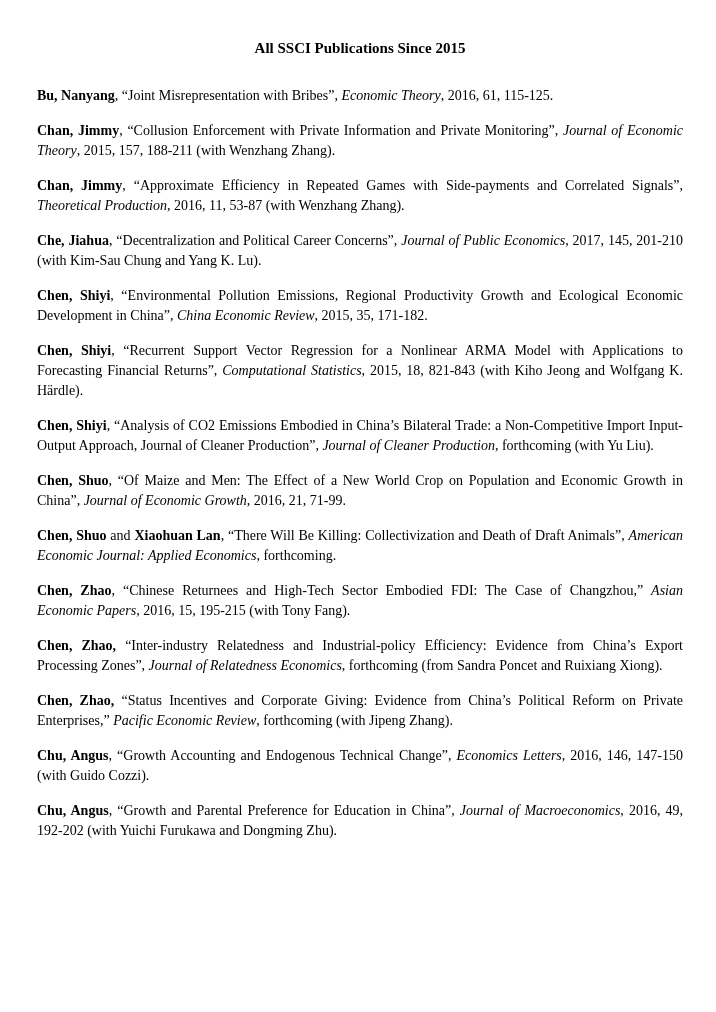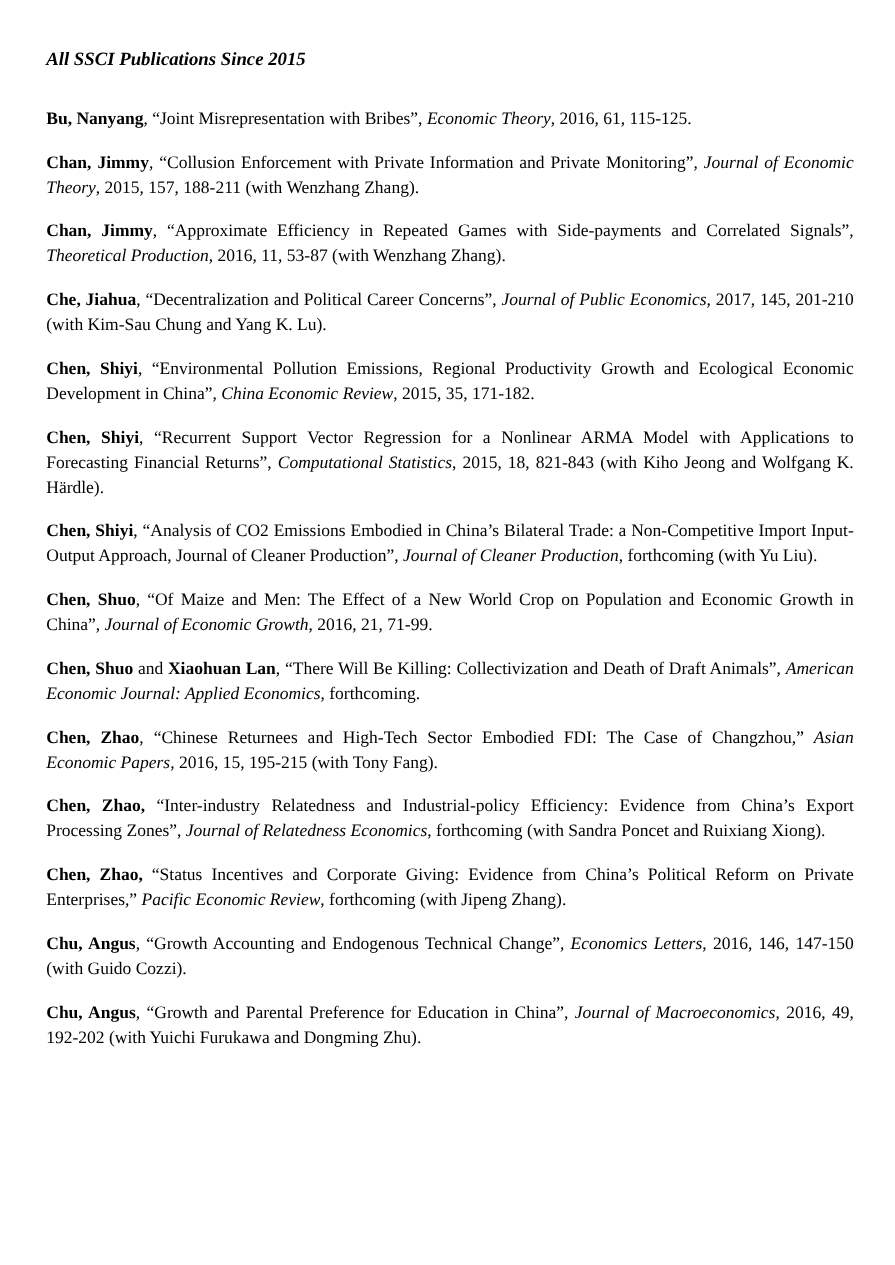--- a/index.html
+++ b/index.html
@@ -19,23 +19,23 @@
   .page {
     box-sizing: border-box;
     width: 716px;
     height: 1012px;
     padding: 38px 33px 0 37px;
     background: #ffffff;
   }
   .doc-title {
     font-size: 15px;
     font-weight: bold;
+    text-align: center;
     margin: 0 0 28px 0;
     line-height: 20px;
-    font-style: italic;
   }
   p.entry {
     margin: 12px 0 15px 0;
     text-align: justify;
     text-justify: inter-word;
   }
   .seg-b { font-weight: bold; }
   .seg-i { font-style: italic; }
   .seg-n { }
 </style>
@@ -48,18 +48,18 @@
       <p class="entry"><span class="seg-b">Bu, Nanyang</span><span class="seg-n">, “Joint Misrepresentation with Bribes”, </span><span class="seg-i">Economic Theory</span><span class="seg-n">, 2016, 61, 115-125.</span></p>
       <p class="entry"><span class="seg-b">Chan, Jimmy</span><span class="seg-n">, “Collusion Enforcement with Private Information and Private Monitoring”, </span><span class="seg-i">Journal of Economic Theory</span><span class="seg-n">, 2015, 157, 188-211 (with Wenzhang Zhang).</span></p>
       <p class="entry"><span class="seg-b">Chan, Jimmy</span><span class="seg-n">, “Approximate Efficiency in Repeated Games with Side-payments and Correlated Signals”, </span><span class="seg-i">Theoretical Production</span><span class="seg-n">, 2016, 11, 53-87 (with Wenzhang Zhang).</span></p>
       <p class="entry"><span class="seg-b">Che, Jiahua</span><span class="seg-n">, “Decentralization and Political Career Concerns”, </span><span class="seg-i">Journal of Public Economics</span><span class="seg-n">, 2017, 145, 201-210 (with Kim-Sau Chung and Yang K. Lu).</span></p>
       <p class="entry"><span class="seg-b">Chen, Shiyi</span><span class="seg-n">, “Environmental Pollution Emissions, Regional Productivity Growth and Ecological Economic Development in China”, </span><span class="seg-i">China Economic Review</span><span class="seg-n">, 2015, 35, 171-182.</span></p>
       <p class="entry"><span class="seg-b">Chen, Shiyi</span><span class="seg-n">, “Recurrent Support Vector Regression for a Nonlinear ARMA Model with Applications to Forecasting Financial Returns”, </span><span class="seg-i">Computational Statistics</span><span class="seg-n">, 2015, 18, 821-843 (with Kiho Jeong and Wolfgang K. Härdle).</span></p>
       <p class="entry"><span class="seg-b">Chen, Shiyi</span><span class="seg-n">, “Analysis of CO2 Emissions Embodied in China’s Bilateral Trade: a Non-Competitive Import Input-Output Approach, Journal of Cleaner Production”, </span><span class="seg-i">Journal of Cleaner Production</span><span class="seg-n">, forthcoming (with Yu Liu).</span></p>
       <p class="entry"><span class="seg-b">Chen, Shuo</span><span class="seg-n">, “Of Maize and Men: The Effect of a New World Crop on Population and Economic Growth in China”, </span><span class="seg-i">Journal of Economic Growth</span><span class="seg-n">, 2016, 21, 71-99.</span></p>
       <p class="entry"><span class="seg-b">Chen, Shuo</span><span class="seg-n"> and </span><span class="seg-b">Xiaohuan Lan</span><span class="seg-n">, “There Will Be Killing: Collectivization and Death of Draft Animals”, </span><span class="seg-i">American Economic Journal: Applied Economics</span><span class="seg-n">, forthcoming.</span></p>
       <p class="entry"><span class="seg-b">Chen, Zhao</span><span class="seg-n">, “Chinese Returnees and High-Tech Sector Embodied FDI: The Case of Changzhou,” </span><span class="seg-i">Asian Economic Papers</span><span class="seg-n">, 2016, 15, 195-215 (with Tony Fang).</span></p>
-      <p class="entry"><span class="seg-b">Chen, Zhao,</span><span class="seg-n"> “Inter-industry Relatedness and Industrial-policy Efficiency: Evidence from China’s Export Processing Zones”, </span><span class="seg-i">Journal of Relatedness Economics</span><span class="seg-n">, forthcoming (with Sandra Poncet and Ruixiang Xiong).</span></p>
+      <p class="entry"><span class="seg-b">Chen, Zhao,</span><span class="seg-n"> “Inter-industry Relatedness and Industrial-policy Efficiency: Evidence from China’s Export Processing Zones”, </span><span class="seg-i">Journal of Relatedness Economics</span><span class="seg-n">, forthcoming (from Sandra Poncet and Ruixiang Xiong).</span></p>
       <p class="entry"><span class="seg-b">Chen, Zhao,</span><span class="seg-n"> “Status Incentives and Corporate Giving: Evidence from China’s Political Reform on Private Enterprises,” </span><span class="seg-i">Pacific Economic Review</span><span class="seg-n">, forthcoming (with Jipeng Zhang).</span></p>
       <p class="entry"><span class="seg-b">Chu, Angus</span><span class="seg-n">, “Growth Accounting and Endogenous Technical Change”, </span><span class="seg-i">Economics Letters</span><span class="seg-n">, 2016, 146, 147-150 (with Guido Cozzi).</span></p>
       <p class="entry"><span class="seg-b">Chu, Angus</span><span class="seg-n">, “Growth and Parental Preference for Education in China”, </span><span class="seg-i">Journal of Macroeconomics</span><span class="seg-n">, 2016, 49, 192-202 (with Yuichi Furukawa and Dongming Zhu).</span></p>
     </div>
 </div>
 
 </body></html>

